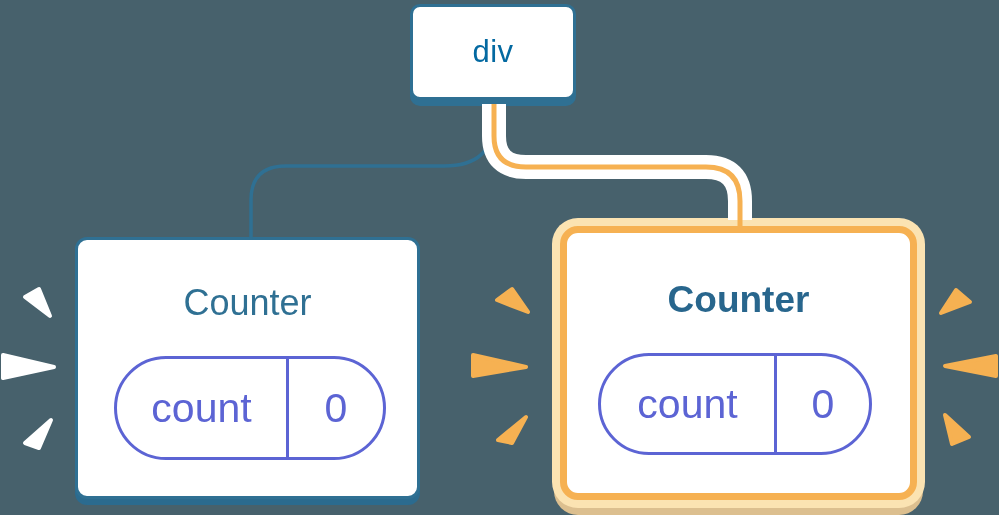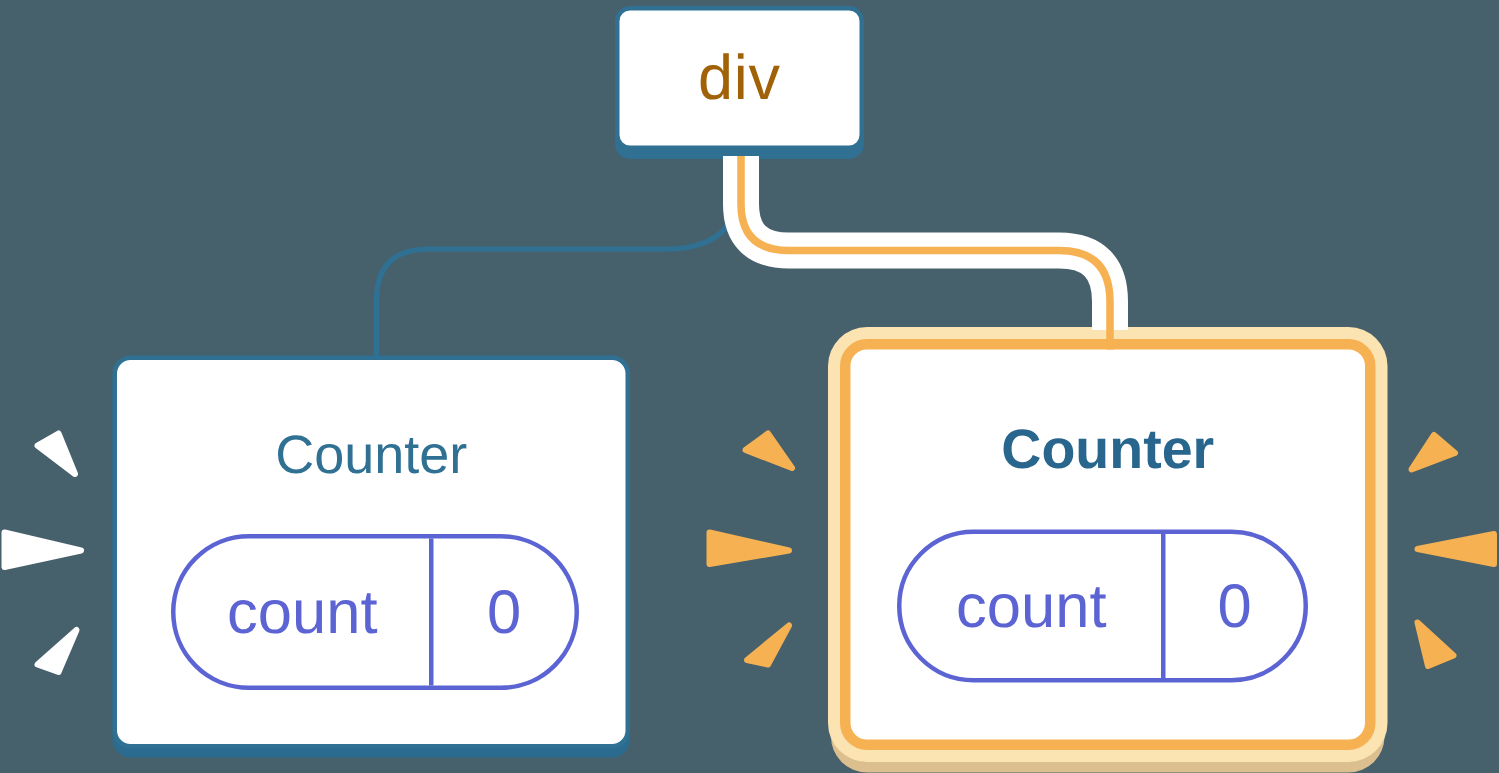--- a/index.html
+++ b/index.html
@@ -17,21 +17,21 @@
     width: 166px; height: 96px;
     background: #ffffff;
     border: 3px solid #2f7093;
     border-radius: 10px;
     box-shadow: 0 6px 0 #2f7093;
     box-sizing: border-box;
     display: flex; align-items: center; justify-content: center;
     z-index: 2;
   }
   .node-div .node-label {
-    color: #a16207; font-size: 42px; letter-spacing: 0.5px;
+    color: #0369a1; font-size: 31px; letter-spacing: 0.5px;
   }
 
   
   .counter-left {
     position: absolute; left: 75px; top: 237px;
     width: 345px; height: 262px;
     background: #ffffff;
     border: 3px solid #2f7093;
     border-radius: 12px;
     box-shadow: 0 6px 0 #2b6b8f;

